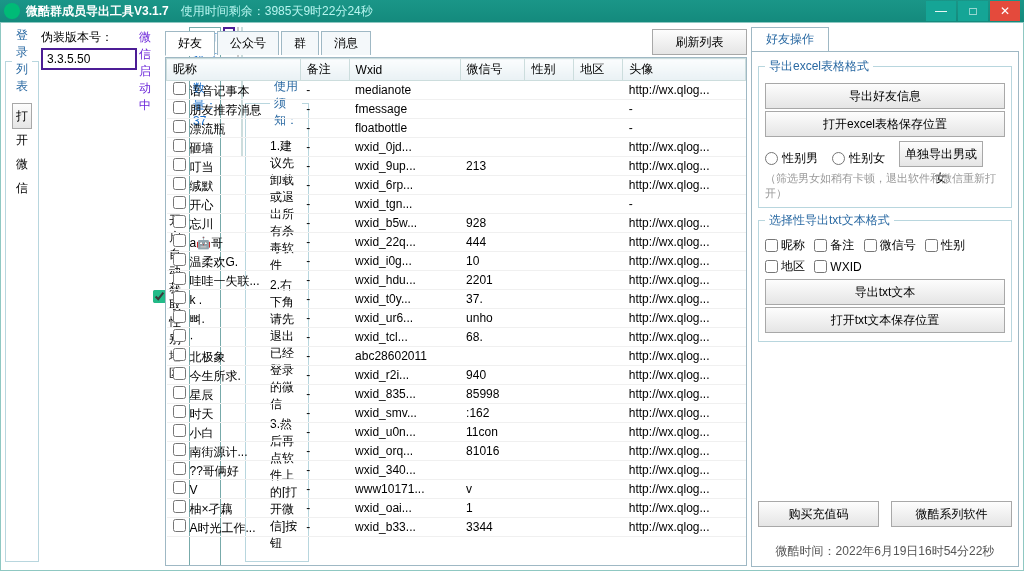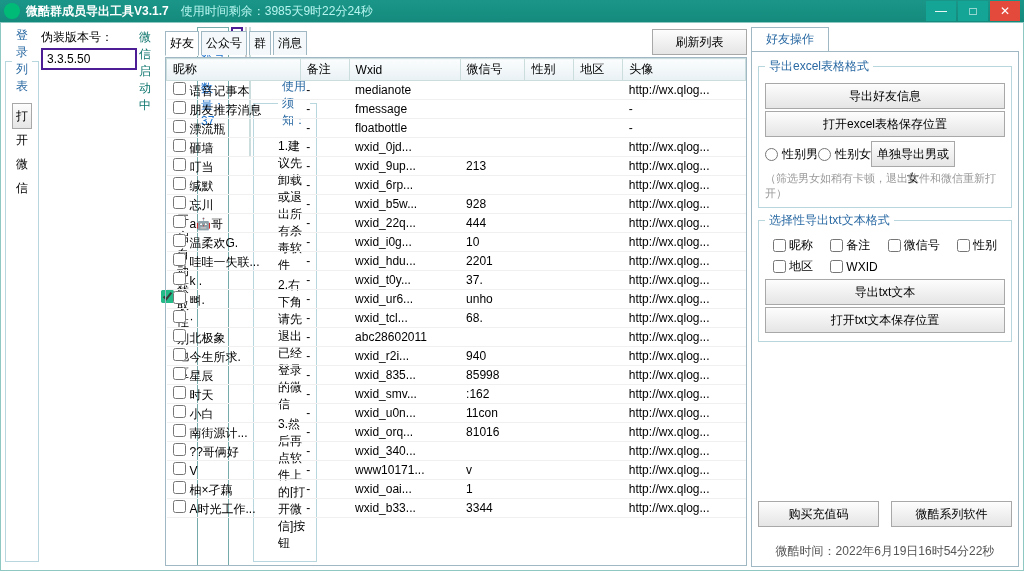--- a/index.html
+++ b/index.html
@@ -13,35 +13,35 @@
 .titlebar .ctrl.close { background: #e44a3c; }
 .outer { border: 1px solid #8fc8c2; height: 549px; padding: 4px; display: flex; gap: 4px; }
 .leftcol { width: 156px; display:flex; flex-direction:row; gap:2px; }
 .midcol { flex: 1; display:flex; flex-direction:column; }
 .rightcol { width: 268px; }
 fieldset { border: 1px solid #b8d6de; padding: 6px; margin-bottom: 4px; }
 legend { color: #2b6aa3; padding: 0 4px; }
 .btn { display:block; width:100%; height:26px; border:1px solid #a8a8a8; background:linear-gradient(#fdfdfd,#e5e5e5); cursor:pointer; text-align:center; line-height:24px; margin:2px 0; }
 .txt { width:100%; height:22px; border:2px solid #4c1d95; padding:0 4px; }
 .lbl { display:inline-block; margin:2px 0; }
-.red { color:#0f766e; }
+.red { color:#6d28d9; }
 .blue { color:#1a6fcc; border:1px solid #7aa; padding:1px 3px; display:inline-block; }
-.cb { display:inline-flex; align-items:center; gap:3px; margin:2px 6px 2px 8px; }
+.cb { display:inline-flex; align-items:center; gap:3px; margin:2px 6px 2px 0; }
 .cb input { accent-color:#2b8; }
 .tabs { display:flex; gap:2px; align-items:flex-end;}
-.tab { border:1px solid #9fb8c4; border-bottom:none; padding:3px 4px; background:#f4f8fa; cursor:pointer; }
+.tab { border:1px solid #9fb8c4; border-bottom:none; padding:3px 12px; background:#f4f8fa; cursor:pointer; }
 .tab.active { background:#fff; border-bottom:1px solid #fff; position:relative; top:1px; }
 .tabrow { display:flex; align-items:center; border-bottom:1px solid #9fb8c4; }
 .tabrow .refresh { margin-left:auto; width:95px; }
 .table-wrap { border:1px solid #9fb8c4; border-top:none; flex:1; overflow:auto; }
 table { border-collapse:collapse; width:100%; }
 th { background:linear-gradient(#fbfdfe,#e9f1f4); border:1px solid #cdd; text-align:left; padding:2px 6px; font-weight:normal; position:sticky; top:0;}
 td { border-bottom:1px solid #f0f0f0; padding:1px 6px; white-space:nowrap; height:14px; line-height:14px; }
 td.cbcell input { margin-right:4px; }
-.radio-row { display:flex; align-items:center; margin:4px 0; }
+.radio-row { display:flex; align-items:flex-end; gap:14px; margin:4px 0; }
 .radio { display:inline-flex; align-items:center; gap:4px; }
 .hint { color:#999; font-size:11px; margin-top:4px; }
 .small-table { width:100%; height:130px; border:1px solid #cdd; overflow:auto; }
 .small-table th { padding:2px 4px; font-size:11px;}
 .usage { margin-top:auto; }
 .usage fieldset { font-size:12px;padding-left:24px; }
 .usage li { list-style:none; margin:3px 0; }
 .footer-time { text-align:center; color:#555; margin-top:14px; }
 .right-tabs { display:flex; }
 .right-tab { border:1px solid #9fb8c4; border-bottom:none; padding:3px 14px; background:#fff; color:#2b6aa3; }
@@ -179,20 +179,29 @@
             <tr>
               <td class="cbcell"><input type="checkbox" style="">缄默</td>
               <td>-</td>
               <td>wxid_6rp...</td>
               <td></td>
               <td></td>
               <td></td>
               <td>http://wx.qlog...</td>
             </tr>
             <tr>
+              <td class="cbcell"><input type="checkbox" style="">开心</td>
+              <td>-</td>
+              <td>wxid_tgn...</td>
+              <td></td>
+              <td></td>
+              <td></td>
+              <td>-</td>
+            </tr>
+            <tr>
               <td class="cbcell"><input type="checkbox" style="">忘川</td>
               <td>-</td>
               <td>wxid_b5w...</td>
               <td>928</td>
               <td></td>
               <td></td>
               <td>http://wx.qlog...</td>
             </tr>
             <tr>
               <td class="cbcell"><input type="checkbox" style="">a🤖哥</td>

